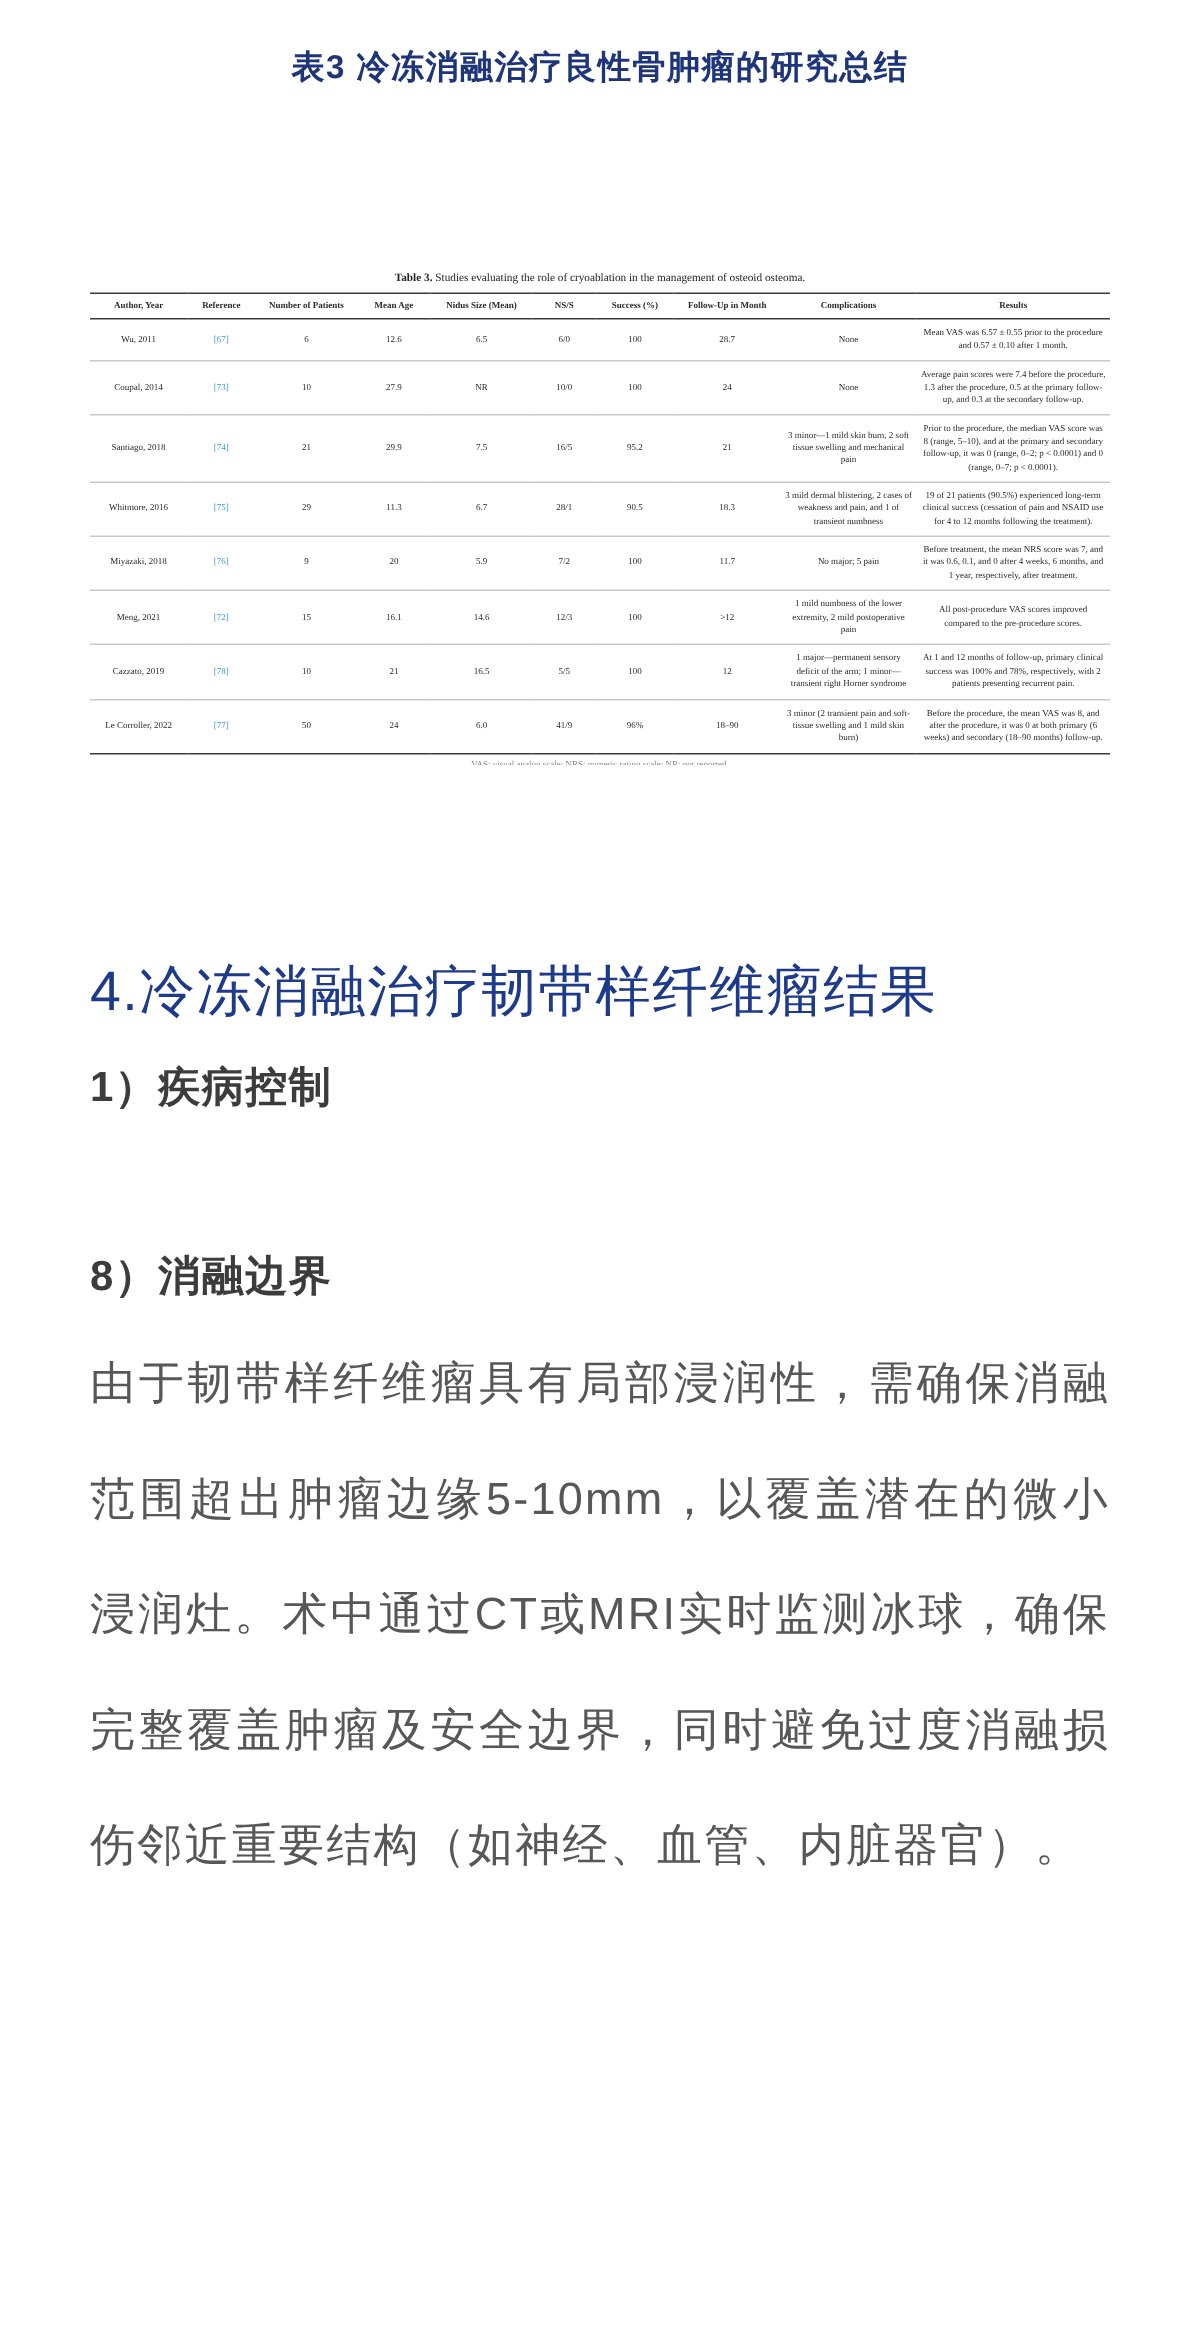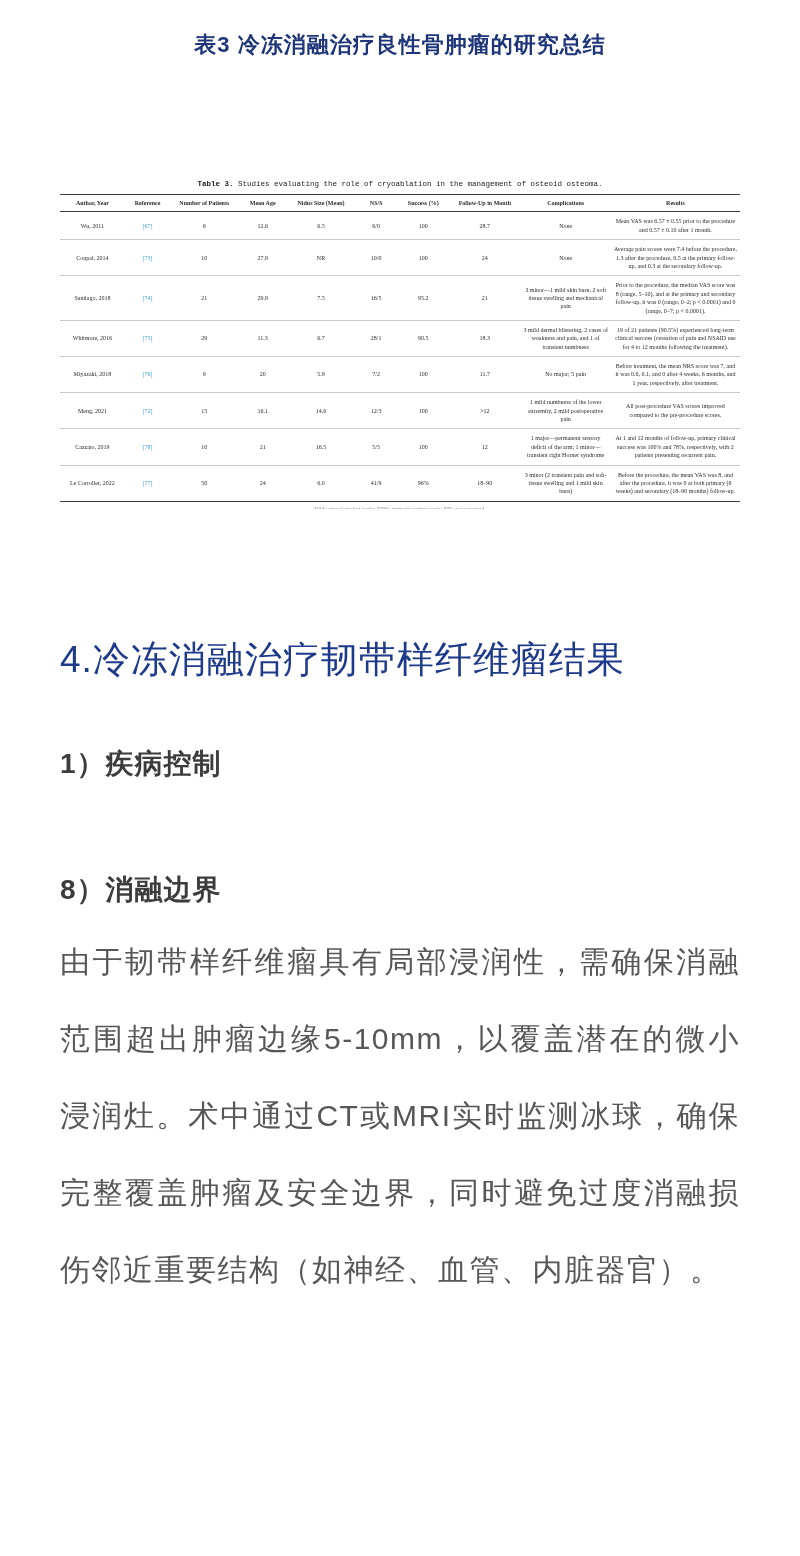--- a/index.html
+++ b/index.html
@@ -24,21 +24,20 @@
   .figure{
     margin-top:120px;
     font-family:"Liberation Serif","DejaVu Serif",serif;
     color:#2b2b2b;
   }
   .fig-caption{
     text-align:center;
     font-size:7.5px;
     margin-bottom:6px;
     color:#222;
-    font-family:Liberation Mono, monospace;
   }
   .fig-caption .cap-label{font-weight:bold;}
   table.scan{
     width:100%;
     border-collapse:collapse;
     table-layout:fixed;
     font-size:6px;
     line-height:1.4;
   }
   table.scan thead th{
@@ -76,21 +75,21 @@
 
   
   .section-heading{
     margin-top:126px;
     font-size:37px;
     font-weight:normal;
     color:#1e3a8a;
     letter-spacing:1px;
   }
   .sub-title{
-    margin-top:60px;
+    margin-top:20px;
     font-size:28px;
     font-weight:bold;
     color:#3c3c3c;
     letter-spacing:1px;
   }
   .para{
     margin-top:14px;
     font-size:30px;
     line-height:77px;
     color:#575757;

